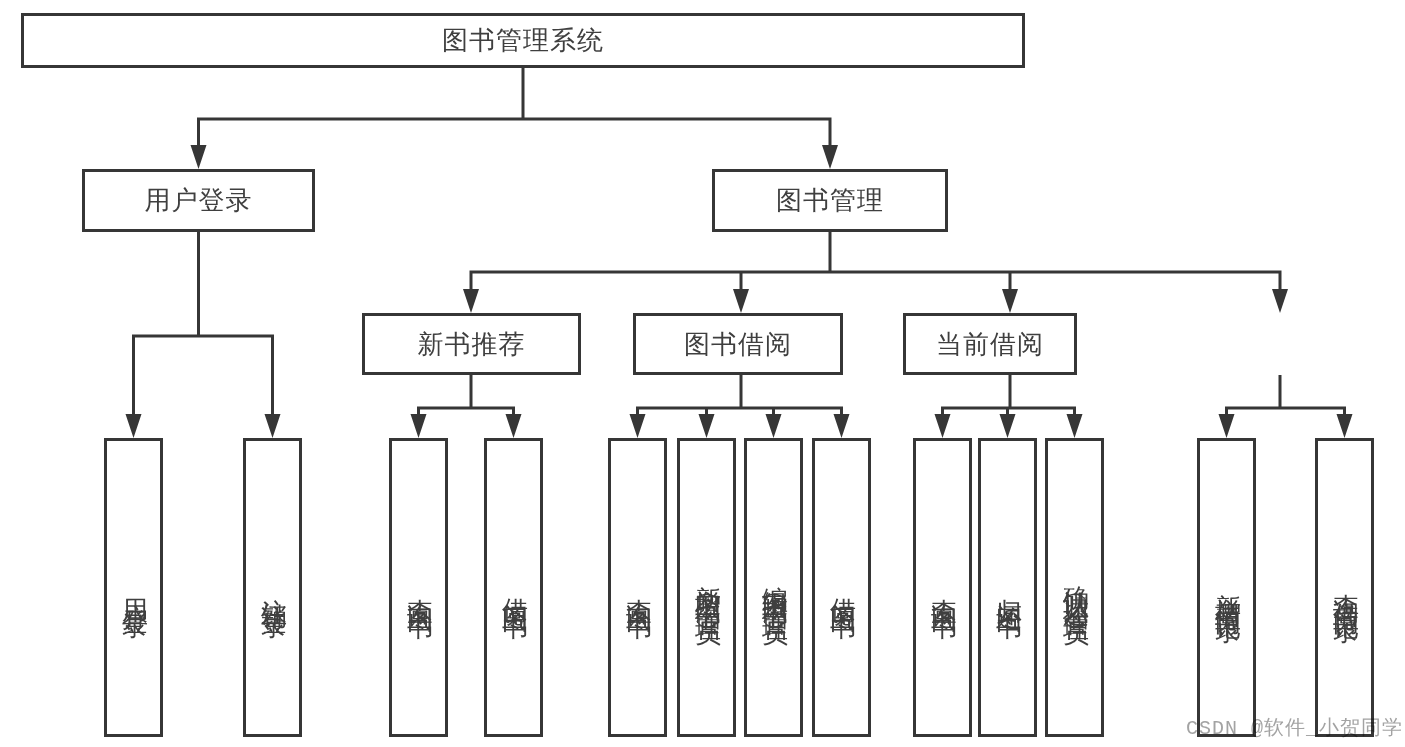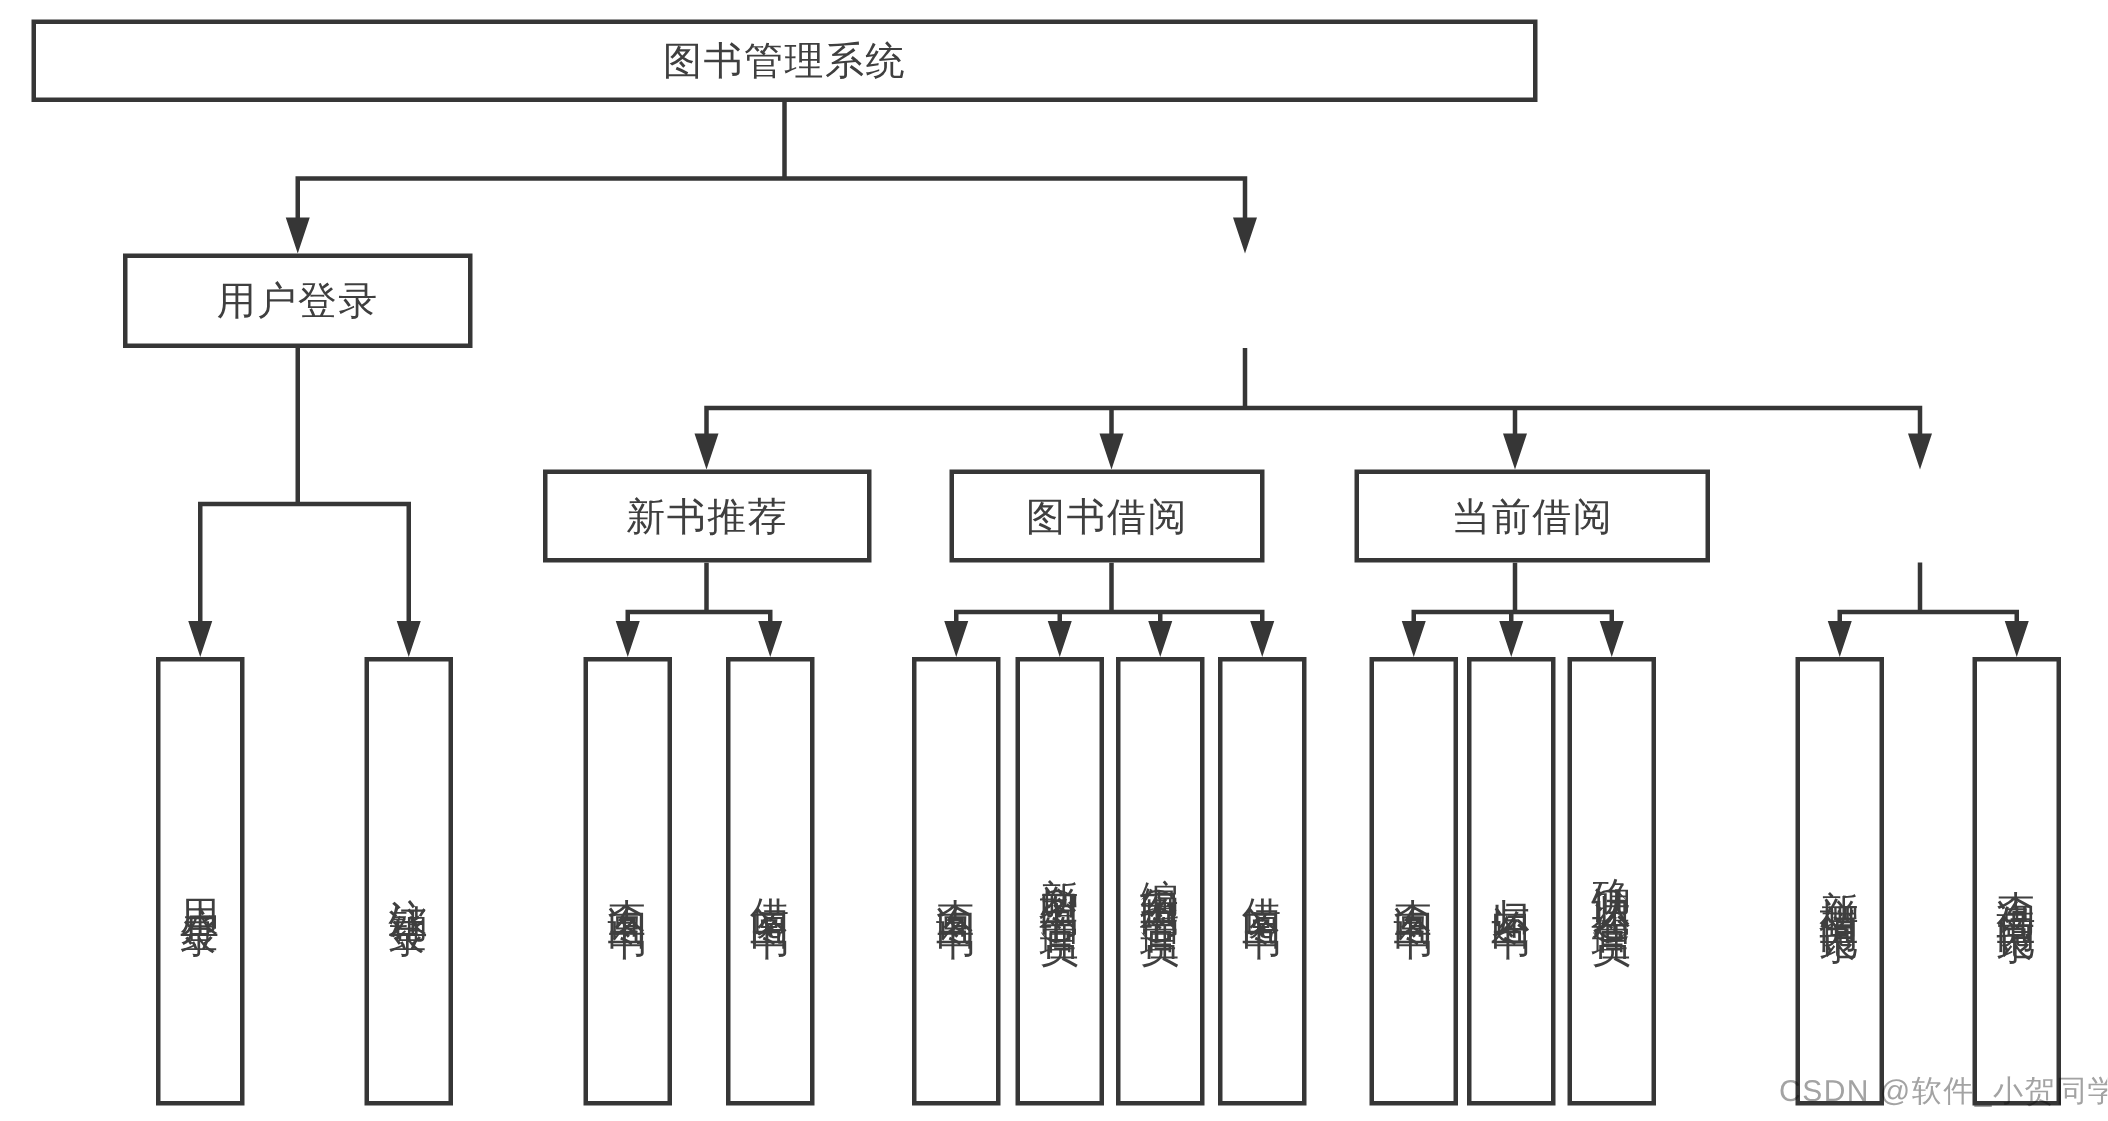--- a/index.html
+++ b/index.html
@@ -1,20 +1,20 @@
 <!DOCTYPE html>
 <html><head>
 <meta charset="utf-8">
 <style>
   html,body{margin:0;padding:0;background:#ffffff;}
   .canvas{
     position:relative;
     width:1405px;height:747px;
     background:#ffffff;
-    font-family:Liberation Sans, sans-serif;
+    font-family:Liberation Mono, monospace;
     overflow:hidden;
   }
   .connectors{position:absolute;left:0;top:0;z-index:1;}
   .node{
     position:absolute;
     box-sizing:border-box;
     border:3px solid #363636;
     background:#ffffff;
     display:flex;align-items:center;justify-content:center;
     color:#3f3f3f;
@@ -106,28 +106,31 @@
     "></path>
   </svg>
 
   <div class="node" style="left:21px;top:13px;width:1004px;height:55px">
     <span class="lbl">图书管理系统</span>
   </div>
 
   <div class="node" style="left:82px;top:169px;width:233px;height:63px">
     <span class="lbl">用户登录</span>
   </div>
+  <div class="node" style="left:712px;top:169px;width:236px;height:63px">
+    <span class="lbl">图书管理</span>
+  </div>
 
   <div class="node" style="left:362px;top:313px;width:219px;height:62px">
     <span class="lbl">新书推荐</span>
   </div>
   <div class="node" style="left:633px;top:313px;width:210px;height:62px">
     <span class="lbl">图书借阅</span>
   </div>
-  <div class="node" style="left:903px;top:313px;width:237px;height:62px">
+  <div class="node" style="left:903px;top:313px;width:174px;height:62px">
     <span class="lbl">当前借阅</span>
   </div>
 
   <div class="node leaf" style="left:104px;top:438px;width:59px;height:299px">
     <span class="lbl">用户登录</span>
   </div>
   <div class="node leaf" style="left:243px;top:438px;width:59px;height:299px">
     <span class="lbl">注销登录</span>
   </div>
 

